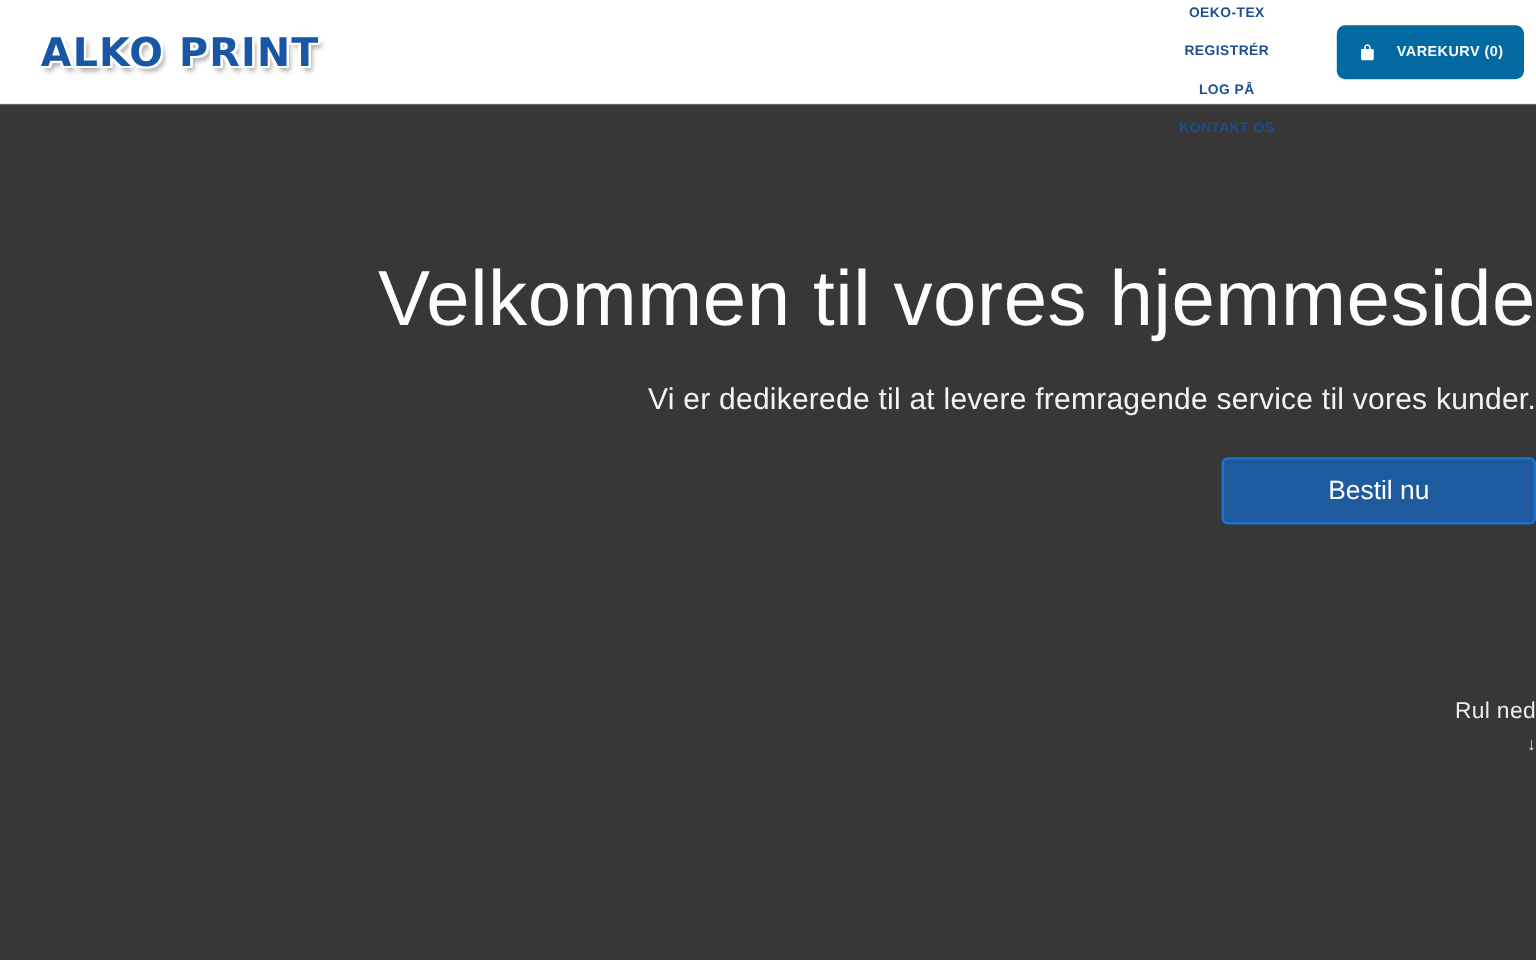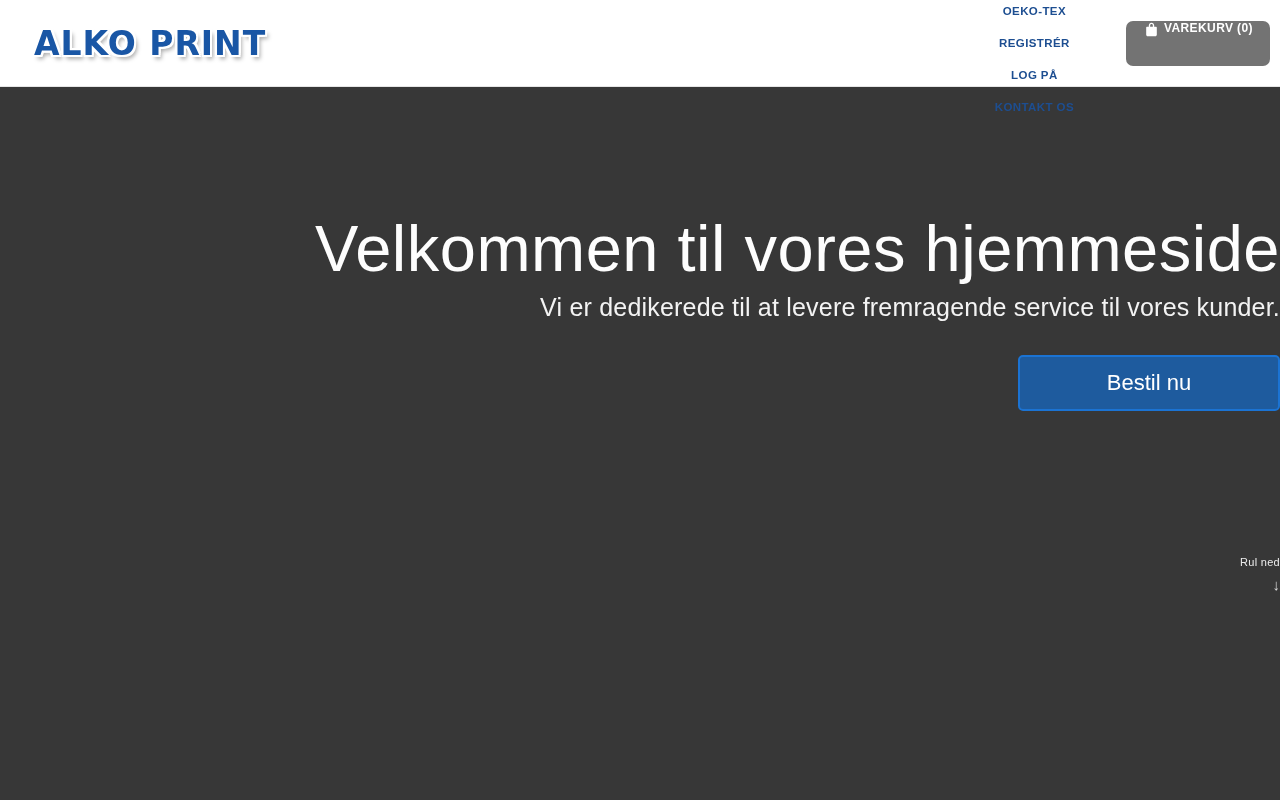--- a/index.html
+++ b/index.html
@@ -50,22 +50,23 @@
     font-weight: bold;
     letter-spacing: 0.4px;
     color: #1d4e91;
     text-decoration: none;
     text-transform: uppercase;
     white-space: nowrap;
   }
   .cart-btn {
     margin-left: 36px;
     display: flex;
-    gap: 4px;
-    background: #737373;
+    align-items: center;
+    gap: 16px;
+    background: #0369a1;
     color: #ffffff;
     border: none;
     border-radius: 7px;
     height: 45px;
     padding: 0 17px;
     font-family: "Liberation Sans", sans-serif;
     font-size: 12px;
     font-weight: bold;
     letter-spacing: 0.4px;
     cursor: pointer;
@@ -84,40 +85,41 @@
   }
   .hero-title {
     margin-top: 118px;
     font-size: 65px;
     font-weight: 400;
     line-height: 1.35;
     color: #fdfdfd;
     letter-spacing: 0.5px;
   }
   .hero-subtitle {
+    margin-top: 26px;
     font-size: 25px;
     font-weight: 400;
     color: #f3f3f3;
     letter-spacing: 0.2px;
   }
   .cta-btn {
     margin-top: 33px;
     width: 262px;
     height: 56px;
     background: #1e5b9e;
     border: 2px solid #1b73d3;
     border-radius: 5px;
     color: #ffffff;
     font-family: "Liberation Sans", sans-serif;
     font-size: 22px;
     cursor: pointer;
   }
   .scroll-hint {
     margin-top: 145px;
-    font-size: 11px;
+    font-size: 19px;
     color: #ececec;
     letter-spacing: 0.3px;
   }
   .scroll-arrow {
     margin-top: 8px;
     font-size: 15px;
     color: #d9d9d9;
   }
 </style>
 </head>

